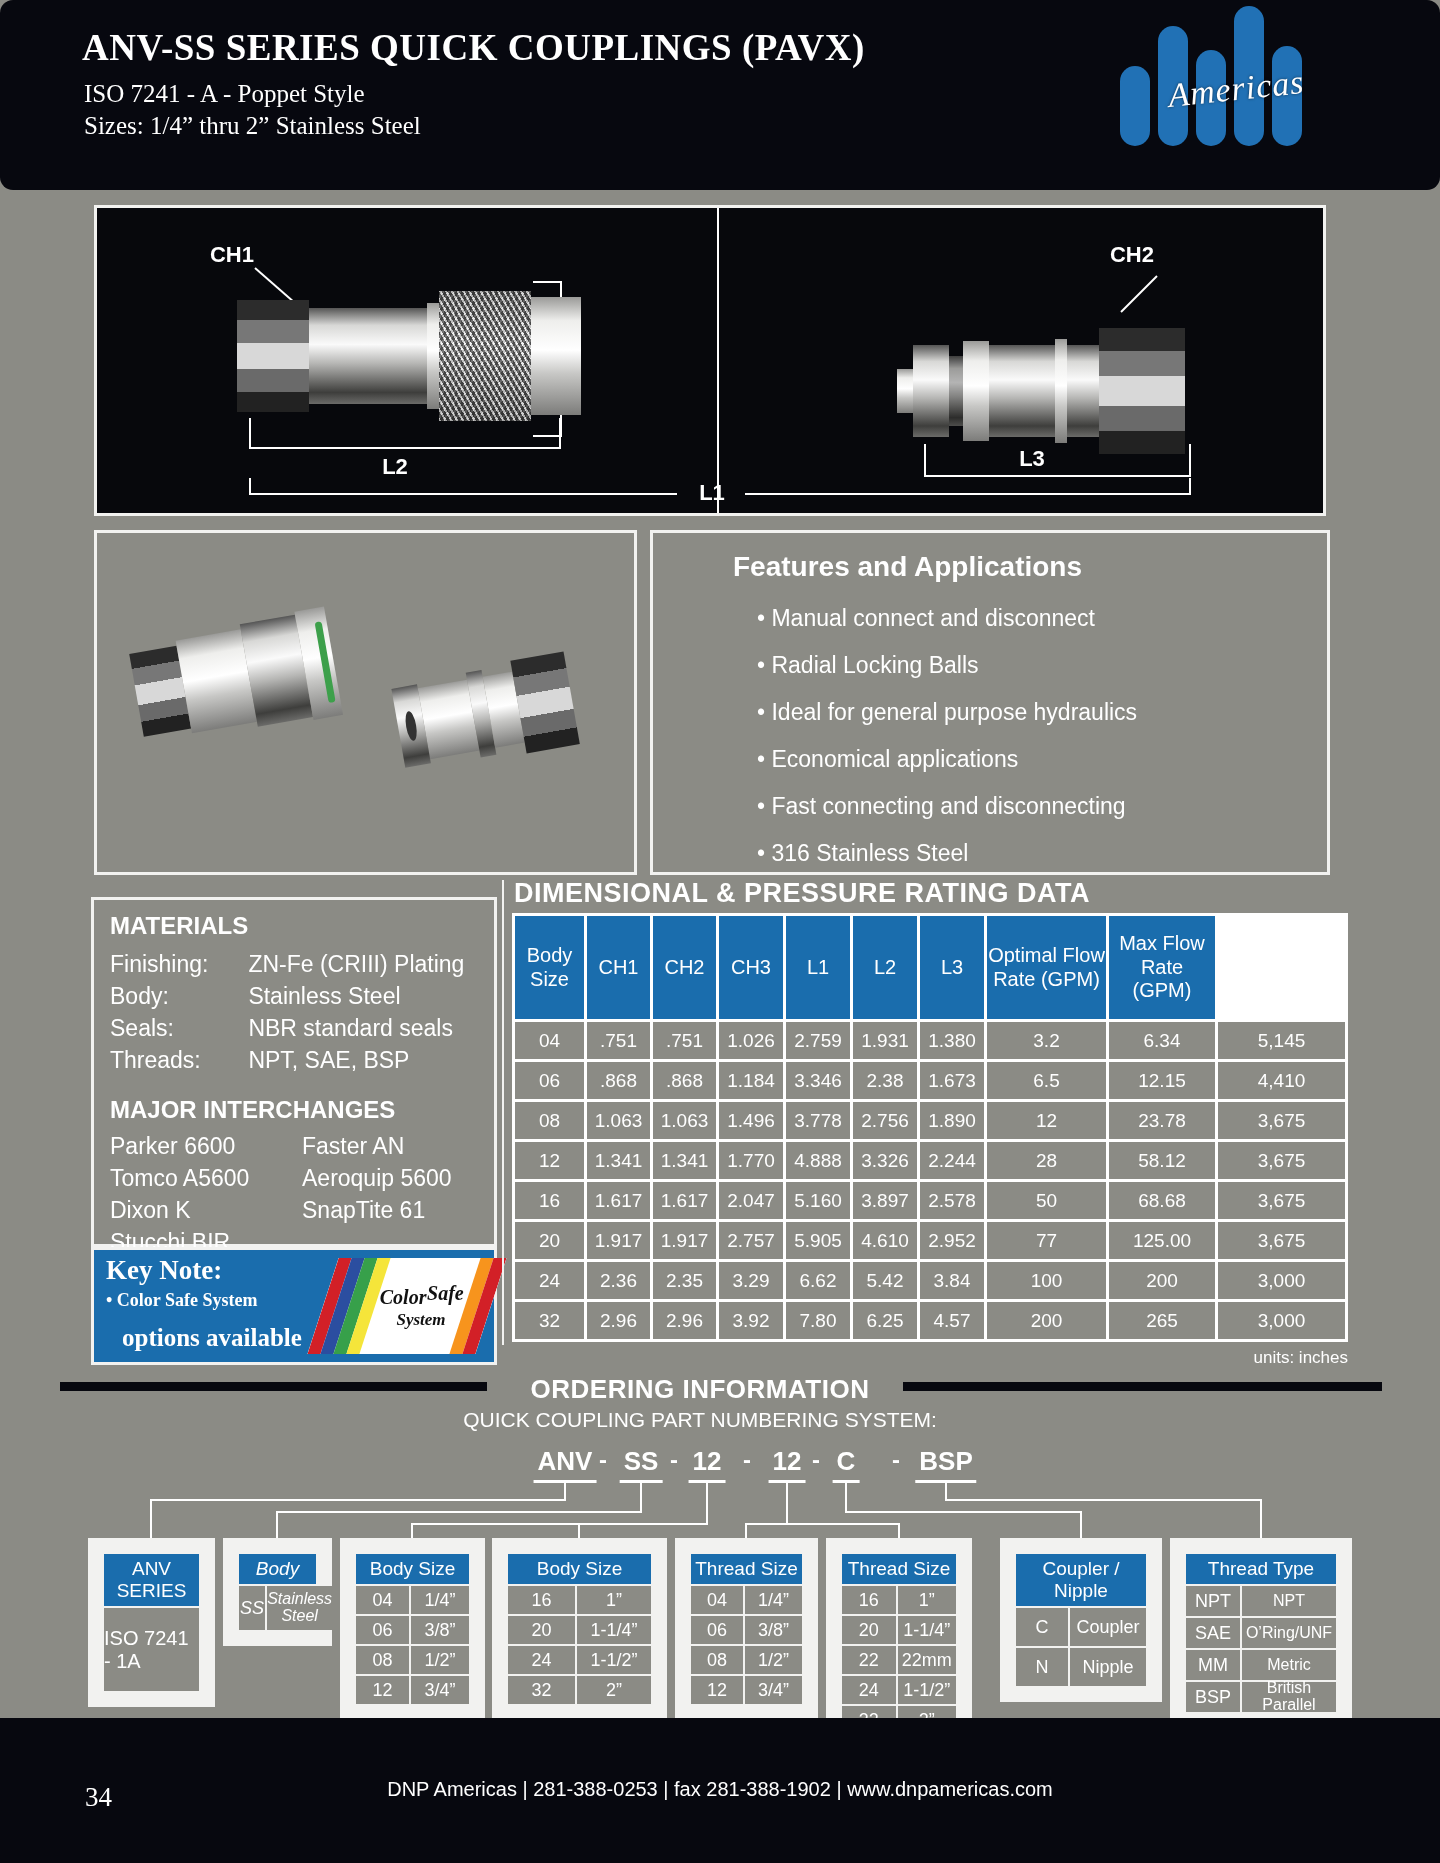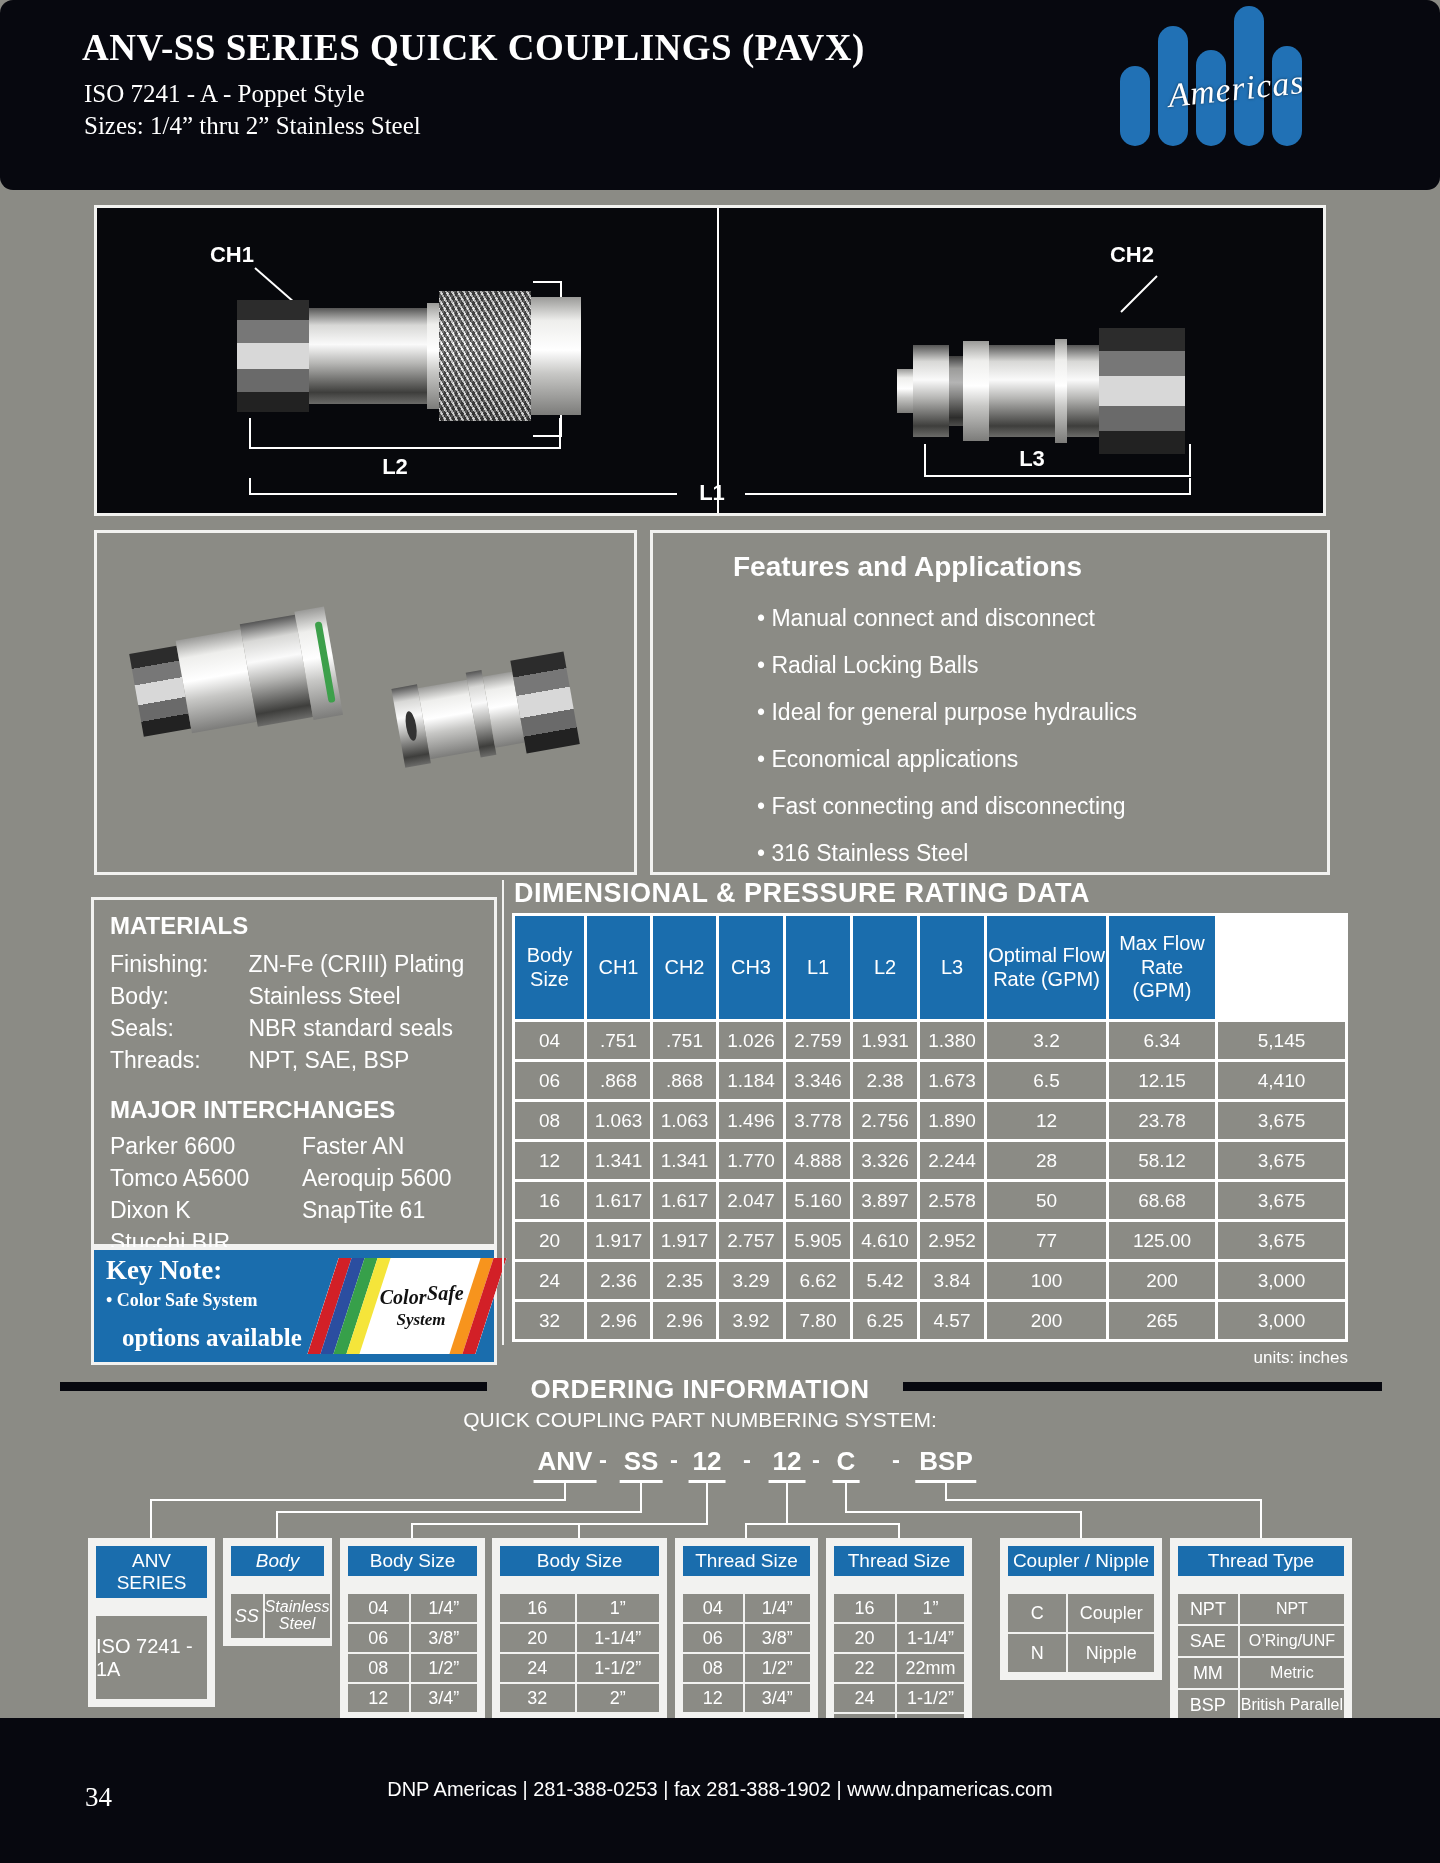--- a/index.html
+++ b/index.html
@@ -88,21 +88,21 @@
   .ord-title{position:absolute;left:400px;top:1374px;width:600px;text-align:center;color:#fff;
              font-size:26px;font-weight:bold;letter-spacing:.5px;}
   .ord-bar{position:absolute;top:1382px;height:9px;background:#07080f;}
   .ord-bar-l{left:60px;width:427px;} .ord-bar-r{left:903px;width:479px;}
   .ord-sub{position:absolute;left:320px;top:1408px;width:760px;text-align:center;color:#fff;font-size:21px;}
   .pn-seg{position:absolute;top:1446px;transform:translateX(-50%);color:#fff;font-size:26px;font-weight:bold;
           border-bottom:3px solid #fff;padding:0 4px 3px;}
   .pn-dash{position:absolute;top:1446px;transform:translateX(-50%);color:#fff;font-size:24px;font-weight:bold;}
   .conn-svg{position:absolute;left:0;top:1479px;width:1440px;height:60px;}
 
-  .obox{position:absolute;top:1538px;background:#f2f2f0;padding:8px;display:flex;flex-direction:column;gap:18px;
+  .obox{position:absolute;top:1538px;background:#f2f2f0;padding:16px;display:flex;flex-direction:column;gap:2px;
         box-sizing:border-box;}
   .obox-h{background:#1a6dad;color:#fff;text-align:center;font-size:19px;padding:4px 2px;}
   .obox-body{display:flex;flex-direction:column;gap:2px;}
   .obox-row{display:grid;grid-template-columns:var(--c1,42%) 1fr;gap:2px;}
   .obox-row>div{background:#8b8b85;color:#fff;display:flex;align-items:center;justify-content:center;
                 font-size:18px;height:var(--rh,28px);line-height:1.05;text-align:center;}
   .obox-single{background:#8b8b85;color:#fff;height:83px;display:flex;align-items:center;
                justify-content:center;font-size:20px;}
 
   

